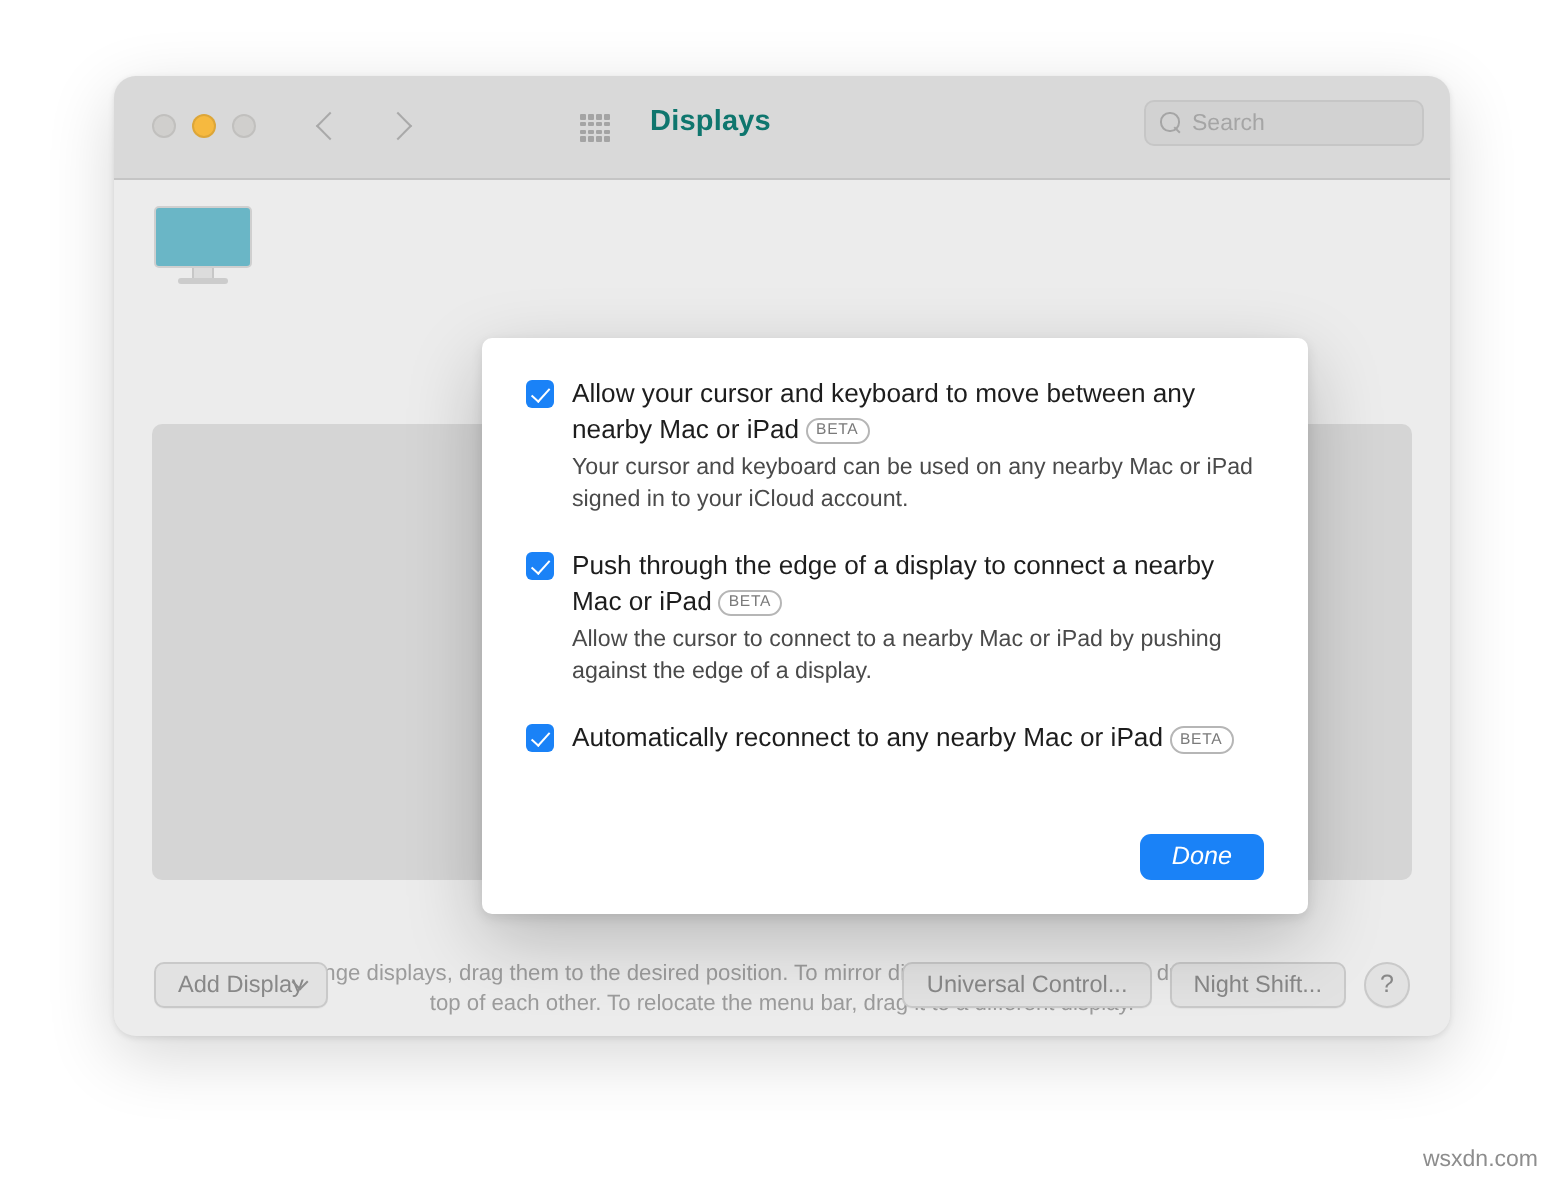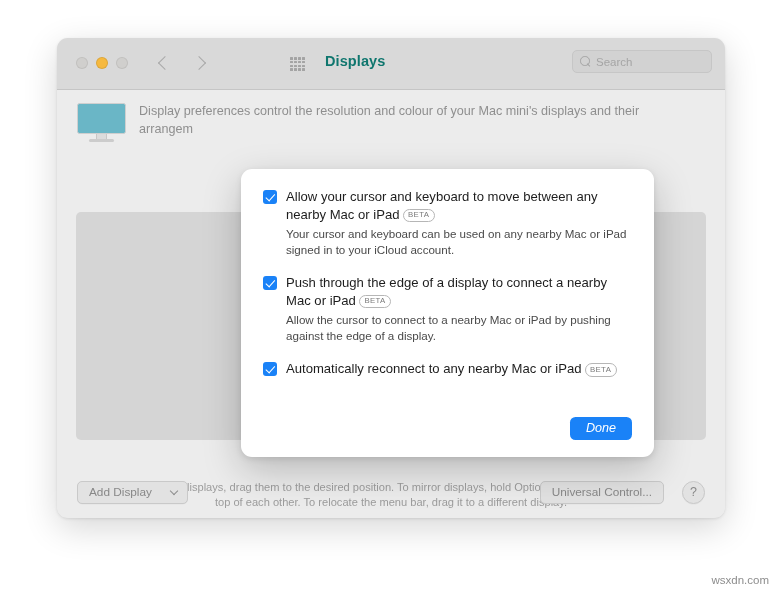--- a/index.html
+++ b/index.html
@@ -237,21 +237,21 @@
     font-size: 11.8px;
     color: #888888;
     display: inline-flex;
     align-items: center;
     justify-content: center;
     padding: 0 11px;
     white-space: nowrap;
     font-family: "Liberation Sans", sans-serif;
     box-shadow: 0 0.5px 0.5px rgba(0,0,0,0.04);
   }
-  .btn.popup { padding-right: 35px; position: relative; align-items: center; }
+  .btn.popup { padding-right: 11px; position: relative; align-items: center; }
   .btn.popup .popchev {
     position: absolute;
     right: 9px; top: 50%;
     width: 7px; height: 7px;
     margin-top: -4px;
   }
   .btn.popup .popchev::before {
     content: "";
     position: absolute;
     left: 0; top: 0;
@@ -270,21 +270,21 @@
   .spacer { flex: 1 1 auto; }
 
   
   .sheet {
     position: absolute;
     left: 184px;
     top: 131px;
     width: 413px;
     height: 288px;
     background: #ffffff;
-    border-radius: 11px;
+    border-radius: 5px;
     box-shadow: 0 13px 38px rgba(0,0,0,0.22), 0 2px 6px rgba(0,0,0,0.10);
     padding: 19px 22px 0 22px;
     z-index: 20;
   }
 
   .opt {
     display: flex;
     align-items: flex-start;
     gap: 9px;
     margin-bottom: 17px;
@@ -411,36 +411,36 @@
   </div>
 
   <div class="content">
 
     <div class="intro">
       <div class="monitor">
         <span class="screen"></span>
         <span class="neck"></span>
         <span class="base"></span>
       </div>
-      <div class="intro-text">Display preferences control the resolution and colour of your Mac mini's displays and their arrangem</div>
     </div>
 
     <div class="arrange-canvas"></div>
 
     <div class="hint">To rearrange displays, drag them to the desired position. To mirror displays, hold Option while dragging them on top of each other. To relocate the menu bar, drag it to a different display.</div>
 
     <div class="bottombar">
       <button class="btn popup">
         <span>Add Display</span>
         <span class="popchev"></span>
       </button>
       <span class="gap-8"></span>
       <span class="spacer"></span>
       <button class="btn">Universal Control...</button>
       <span class="gap-8"></span>
+      <button class="btn">Night Shift...</button>
       <span class="gap-8"></span>
       <button class="btn help">?</button>
     </div>
   </div>
 
   <div class="sheet">
 
     <div class="opt">
       <span class="cb"></span>
       <div class="opt-body">

